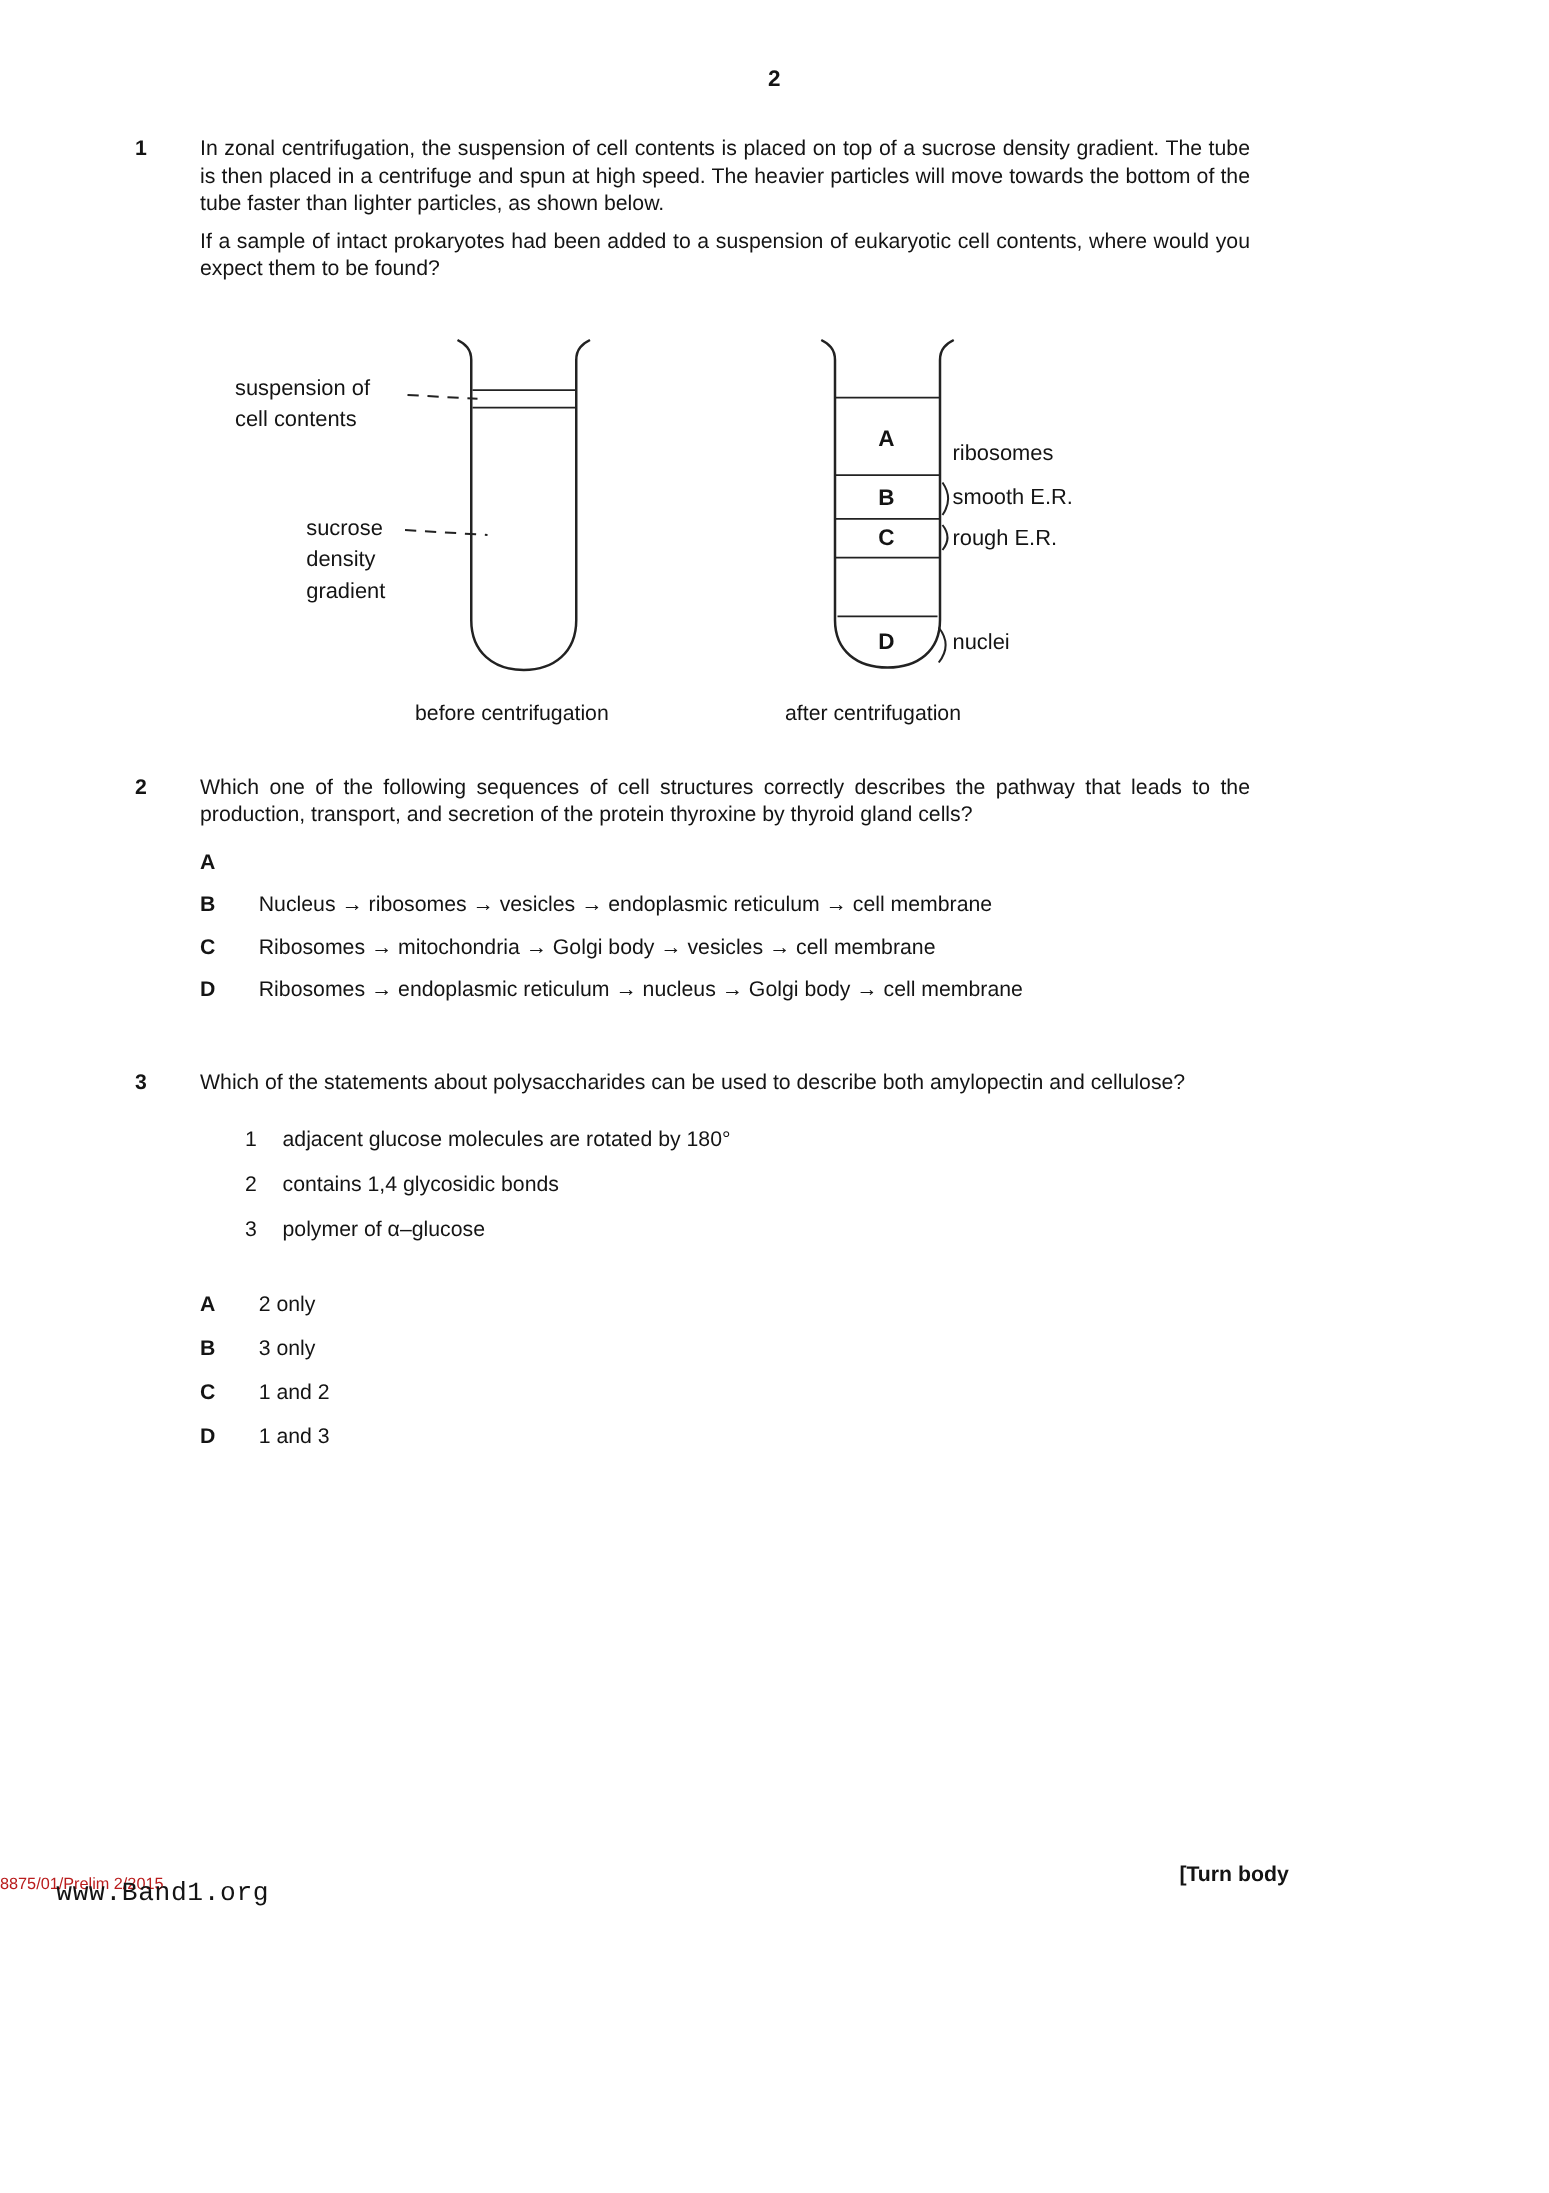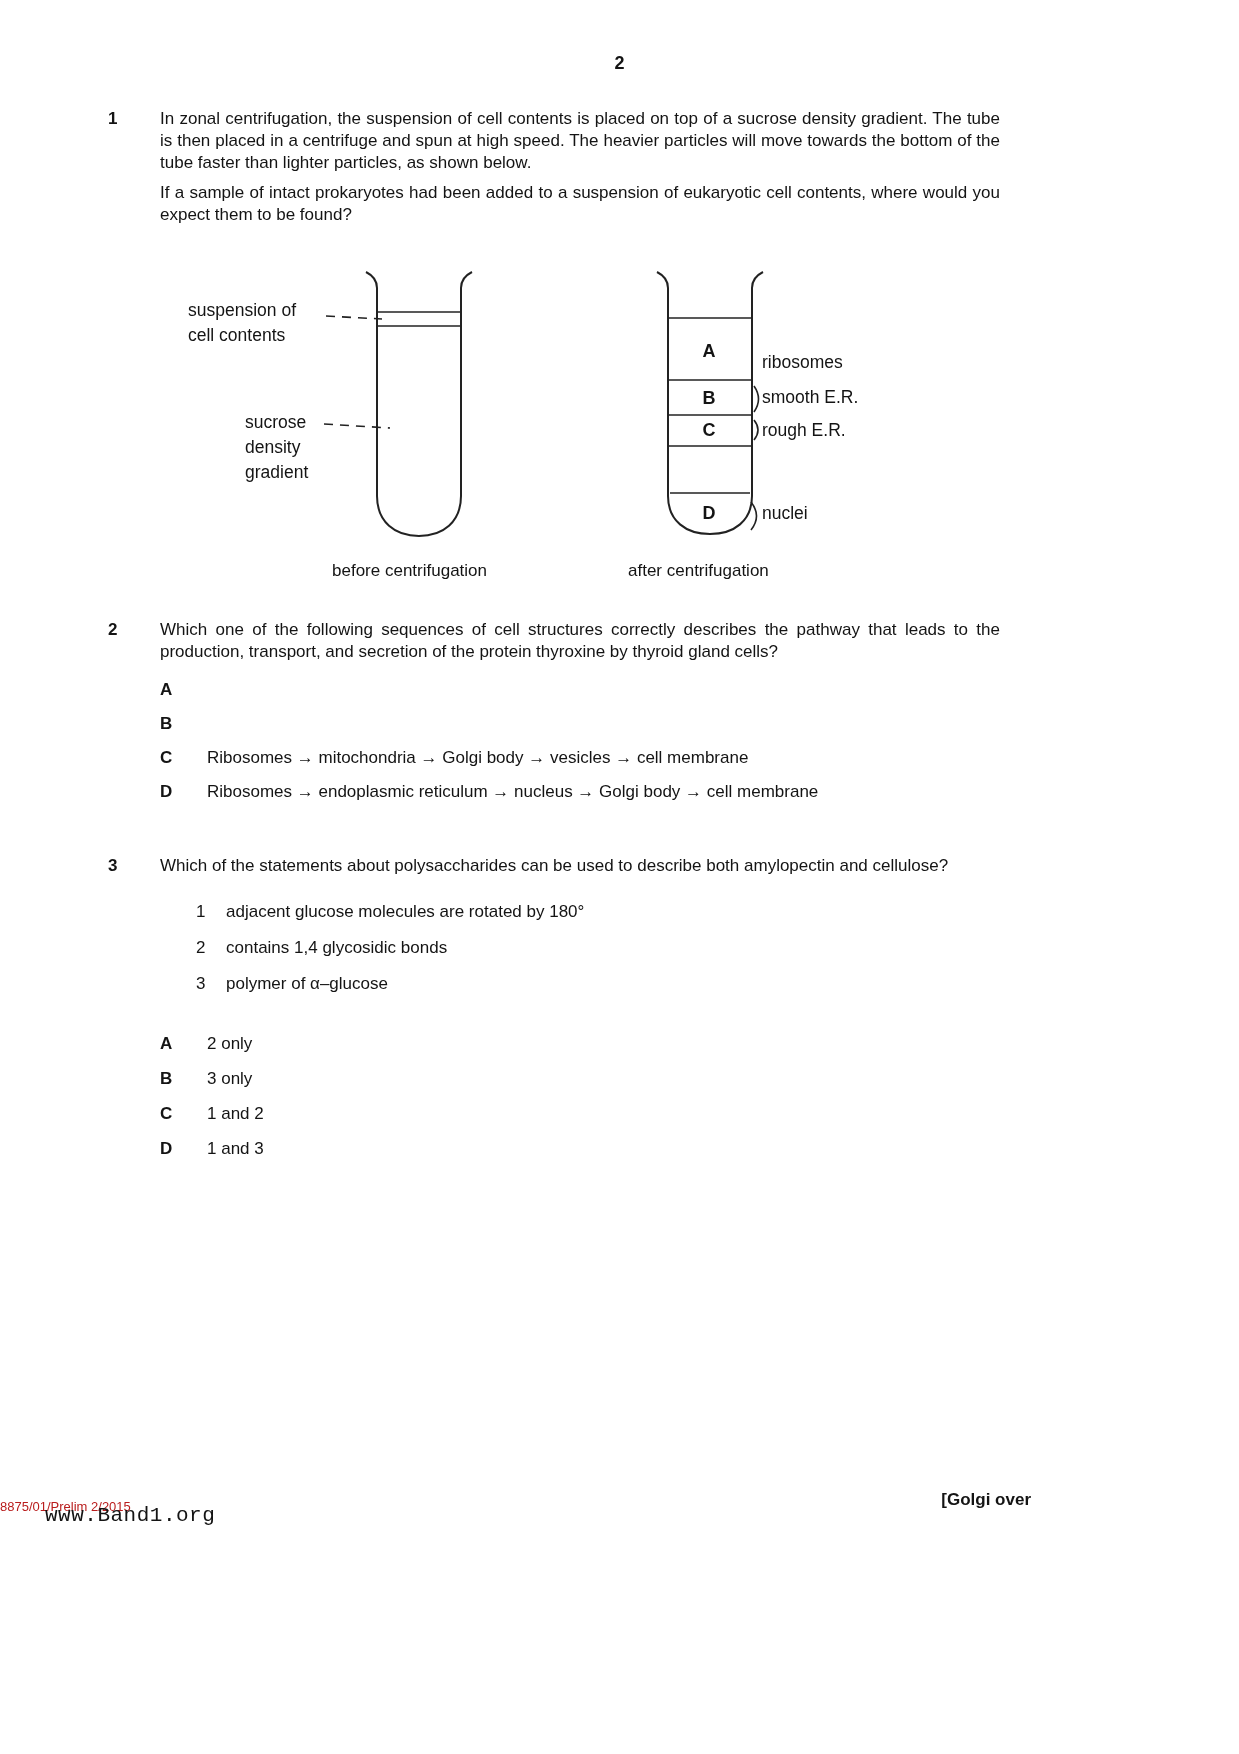--- a/index.html
+++ b/index.html
@@ -99,20 +99,21 @@
   <div class="question" style="margin-top:22px">
     <div class="qnum">2</div>
     <div class="qbody">
       <p class="para">Which one of the following sequences of cell structures correctly describes the pathway that leads to the production, transport, and secretion of the protein thyroxine by thyroid gland cells?</p>
       <div class="opts">
         <div class="opt">
           <span class="olet">A</span>
         </div>
         <div class="opt">
           <span class="olet">B</span>
+          <span class="otext">Nucleus → ribosomes → vesicles → endoplasmic reticulum → cell membrane</span>
         </div>
         <div class="opt">
           <span class="olet">C</span>
           <span class="otext">Ribosomes → mitochondria → Golgi body → vesicles → cell membrane</span>
         </div>
         <div class="opt">
           <span class="olet">D</span>
           <span class="otext">Ribosomes → endoplasmic reticulum → nucleus → Golgi body → cell membrane</span>
         </div>
       </div>
@@ -154,16 +155,16 @@
         </div>
         <div class="opt">
           <span class="olet">D</span>
           <span class="otext">1 and 3</span>
         </div>
       </div>
     </div>
   </div>
 
   <div class="footer-center">8875/01/Prelim 2/2015</div>
-  <div class="footer-right">[Golgi over</div>
+  <div class="footer-right">[Turn body</div>
   <div class="footer-left">www.Band1.org</div>
 
 </div>
 
 </body></html>

